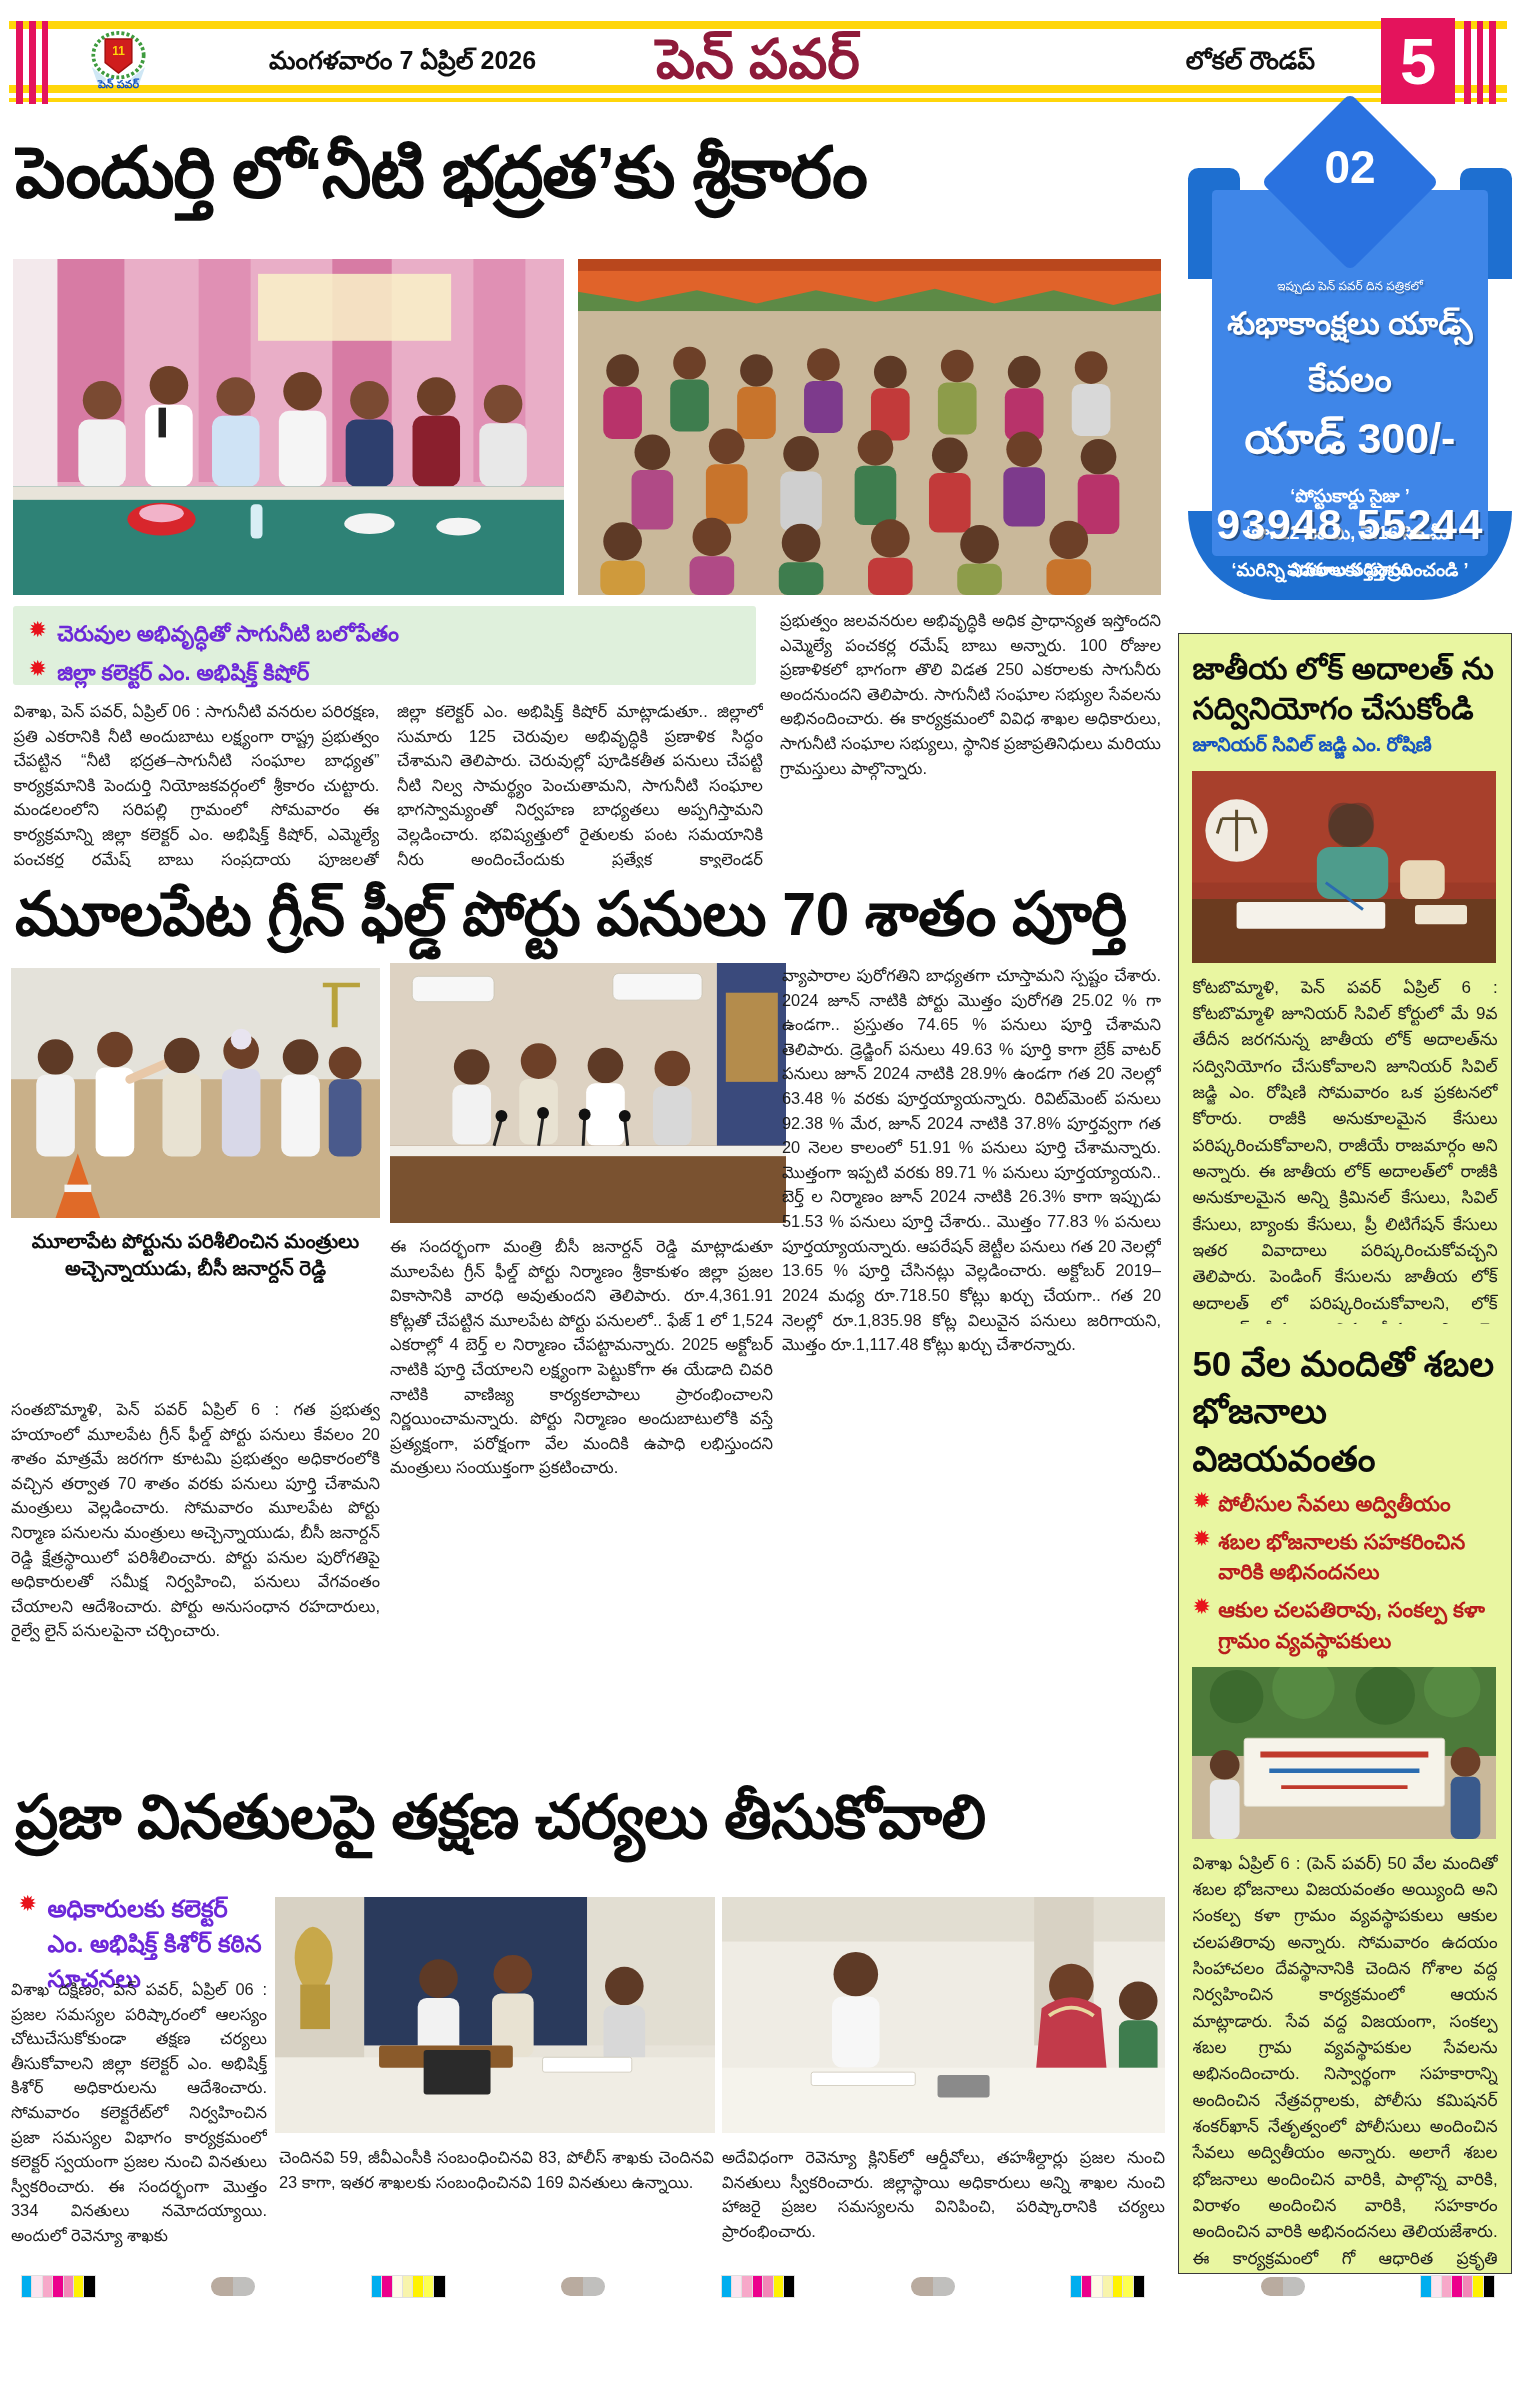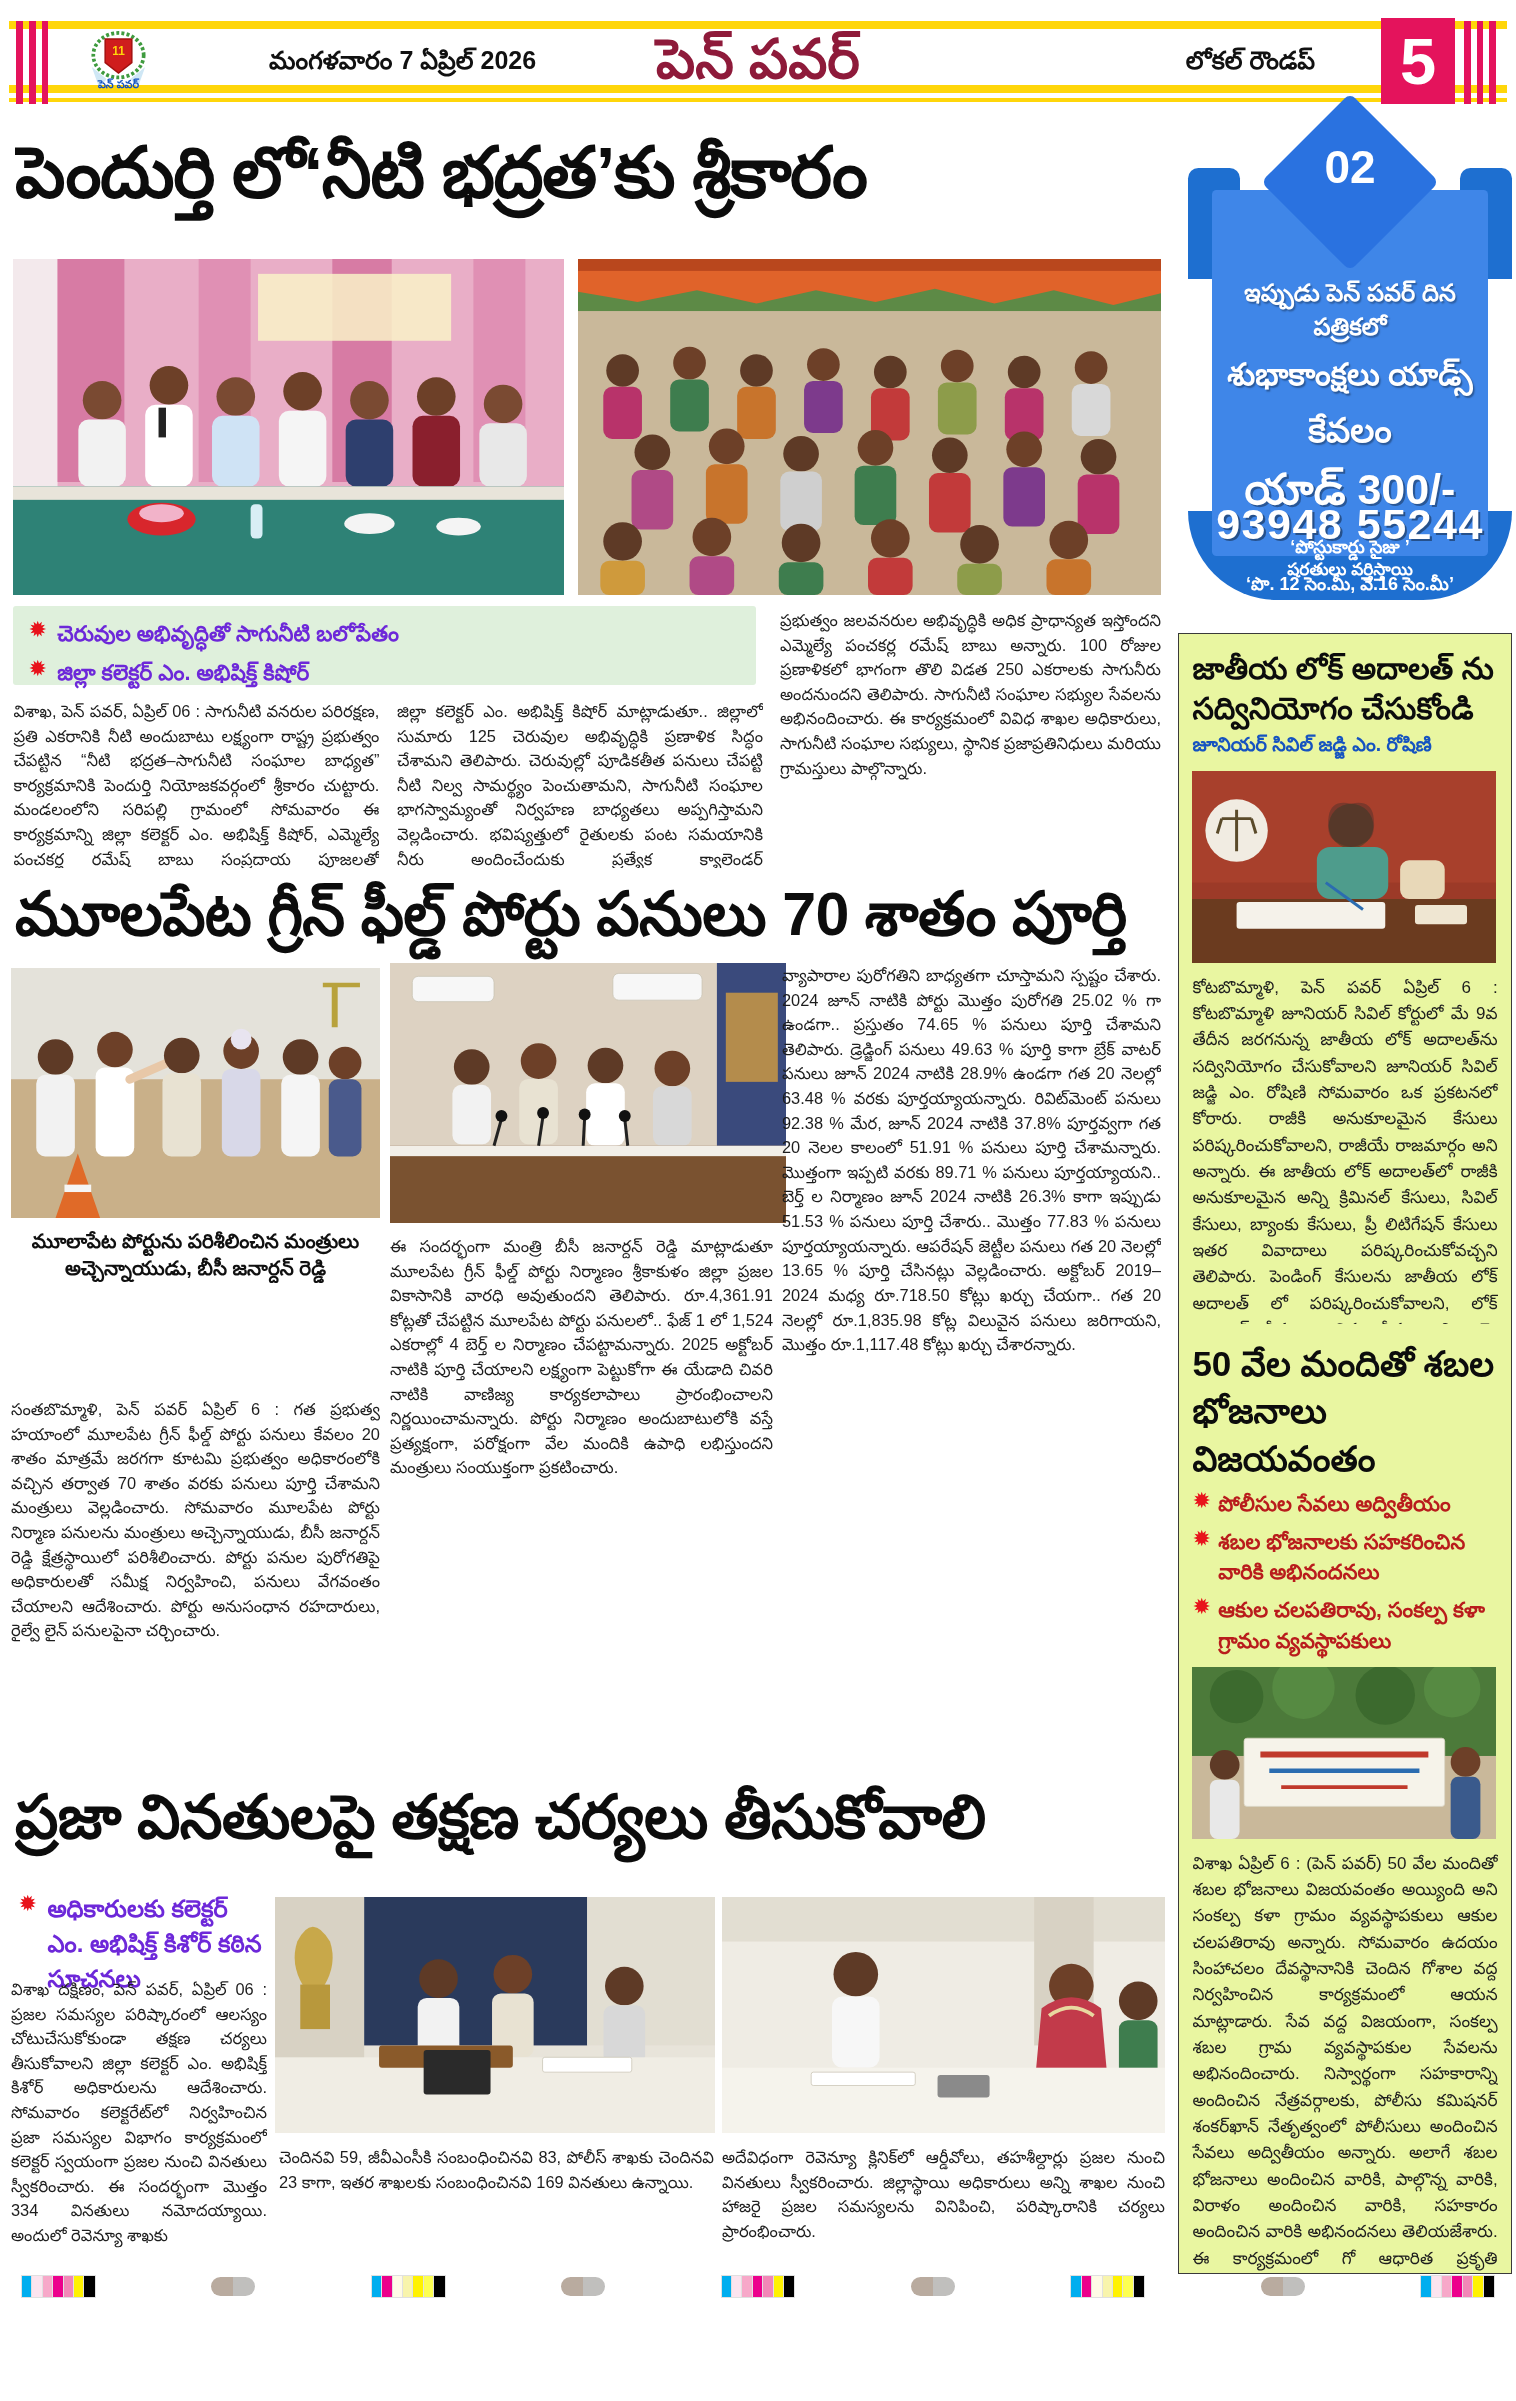--- a/index.html
+++ b/index.html
@@ -40,21 +40,21 @@
   .adbox{position:absolute;left:1188px;top:125px;width:324px;height:532px}
   .ad-flap{position:absolute;top:43px;width:52px;height:111px;background:#1e6fd0;border-radius:10.4px 10.4px 0 0}
   .ad-bottom{position:absolute;left:0;top:386px;width:324px;height:89px;background:#1e6fd0;
              border-bottom-left-radius:111px;border-bottom-right-radius:111px}
   .ad-body{position:absolute;left:24px;top:65px;width:276px;height:366px;background:#3f86e8;
            border-radius:4.5px;display:flex;flex-direction:column;align-items:center;text-align:center;color:#fff}
   .ad-diamond{position:absolute;left:99px;top:-6px;width:126px;height:126px;background:#2a72e0;
               transform:rotate(45deg);border-radius:7.4px}
   .ad-badge{position:absolute;left:99px;top:15px;width:126px;height:82px;color:#fff;
             font-size:46px;font-weight:800;text-align:center}
-  .ad-l1{font-size:24px;font-weight:700;margin-top:89px;text-shadow:1.5px 1.5px 1.5px rgba(0,0,0,.3)}
+  .ad-l1{font-size:12px;font-weight:400;margin-top:89px;text-shadow:1.5px 1.5px 1.5px rgba(0,0,0,.3)}
   .ad-l2{font-size:31px;font-weight:800;margin-top:10.4px;text-shadow:1.5px 1.5px 1.5px rgba(0,0,0,.35)}
   .ad-l3{font-size:34px;font-weight:700;margin-top:10.4px;text-shadow:1.5px 1.5px 1.5px rgba(0,0,0,.35)}
   .ad-l4{font-size:43px;font-weight:700;margin-top:7.4px;text-shadow:2.2px 2.2px 0 rgba(0,0,0,.35)}
   .ad-s{font-size:18px;font-weight:700;margin-top:12px}
   .ad-phone{position:absolute;left:0;top:375px;width:324px;text-align:center;color:#fff;
             font-size:43px;font-weight:800;font-family:"Liberation Sans",sans-serif;
             text-shadow:2.2px 2.2px 0 rgba(0,0,0,.4);letter-spacing:1.5px}
   .ad-terms{position:absolute;left:0;top:435px;width:324px;text-align:center;color:#fff;
             font-size:17px;font-weight:700}
 

